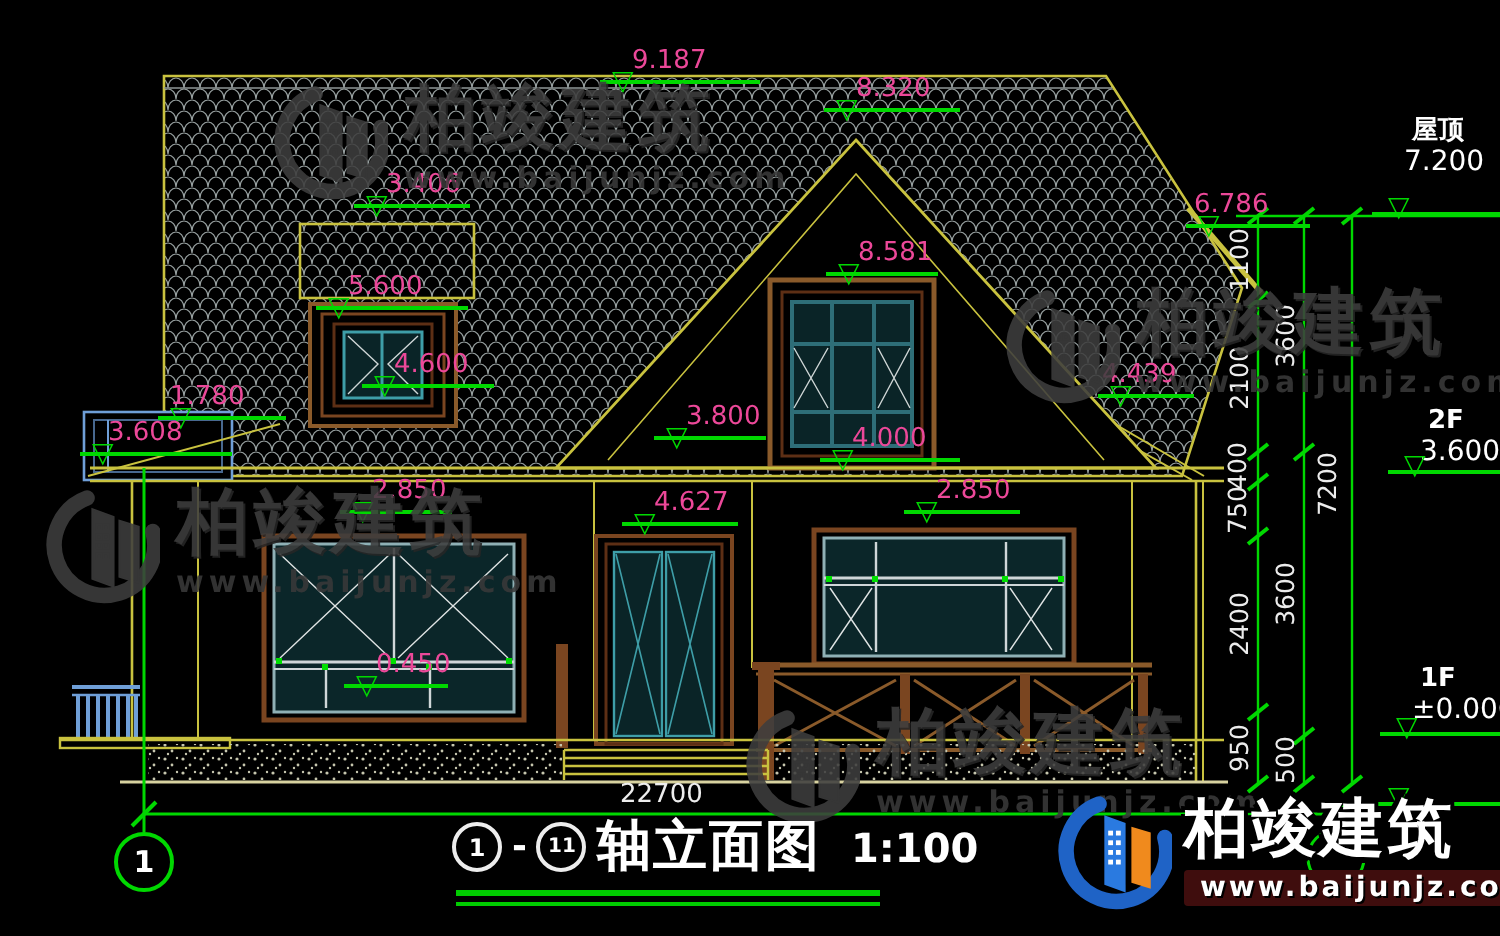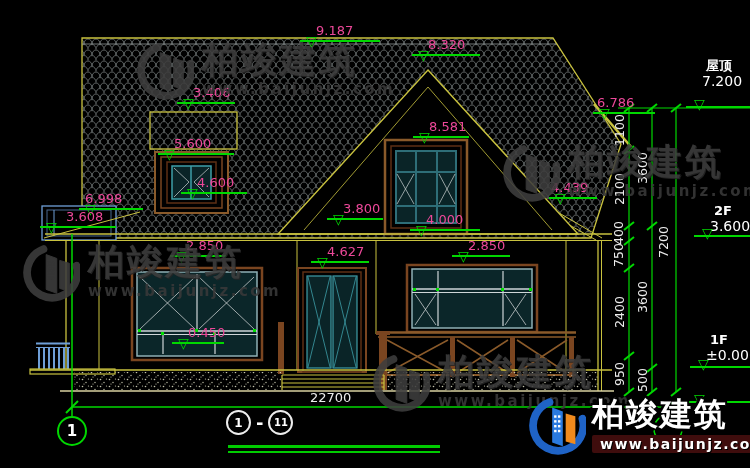--- a/index.html
+++ b/index.html
@@ -287,26 +287,26 @@
   <span class="v" style="margin-left:4px">6.786</span>
   <span class="tri"></span>
   <div class="line"></div>
 </div>
 <div class="em" style="left:327px;top:201px;width:56px">
   <span class="v">3.800</span>
   <span class="tri"></span>
   <div class="line"></div>
 </div>
 <div class="em" style="left:79px;top:191px;width:64px">
-  <span class="v" style="margin-left:6px">6.998</span>
+  <span class="v" style="margin-left:6px">1.780</span>
   <span class="tri"></span>
   <div class="line"></div>
 </div>
 <div class="em" style="left:40px;top:209px;width:76px">
-  <span class="v" style="margin-left:26px">3.608</span>
+  <span class="v" style="margin-left:14px">3.608</span>
   <span class="tri"></span>
   <div class="line"></div>
 </div>
 <div class="em" style="left:170px;top:238px;width:56px">
   <span class="v">2.850</span>
   <span class="tri"></span>
   <div class="line"></div>
 </div>
 <div class="em" style="left:311px;top:244px;width:58px">
   <span class="v">4.627</span>
@@ -414,20 +414,22 @@
   <div>
     <div class="wm-cn">柏竣建筑</div>
     <div class="wm-url">www.baijunjz.com</div>
   </div>
 </div>
 
 <div class="tb" style="left:226px;top:410px">
   <span class="tb-bubble">1</span>
   <span class="tb-dash">-</span>
   <span class="tb-bubble" style="font-size:10px">11</span>
+  <span class="tb-title">轴立面图</span>
+  <span class="tb-scale">1:100</span>
 </div>
 <div class="tb-line" style="left:228px;top:445px;width:212px;height:3px"></div>
 <div class="tb-line" style="left:228px;top:451px;width:212px;height:2px"></div>
 
 <div class="brand" style="left:528px;top:394px">
   <svg width="58" height="62" viewBox="0 0 60 60">
     <style>.bb1{fill:#2a7ae0}.bb2{fill:#f08a1d}.bd{fill:#fff}</style>
     <path d="M30,5 A26,26 0 1 0 57,32" fill="none" stroke="#1f63c6" stroke-width="8" stroke-linecap="round" transform="rotate(-18 30 30)"></path>
     <polygon points="25,12 36,16 36,52 25,48" class="bb1"></polygon>
     <polygon points="39,18 49,21 49,50 39,47" class="bb2"></polygon>

